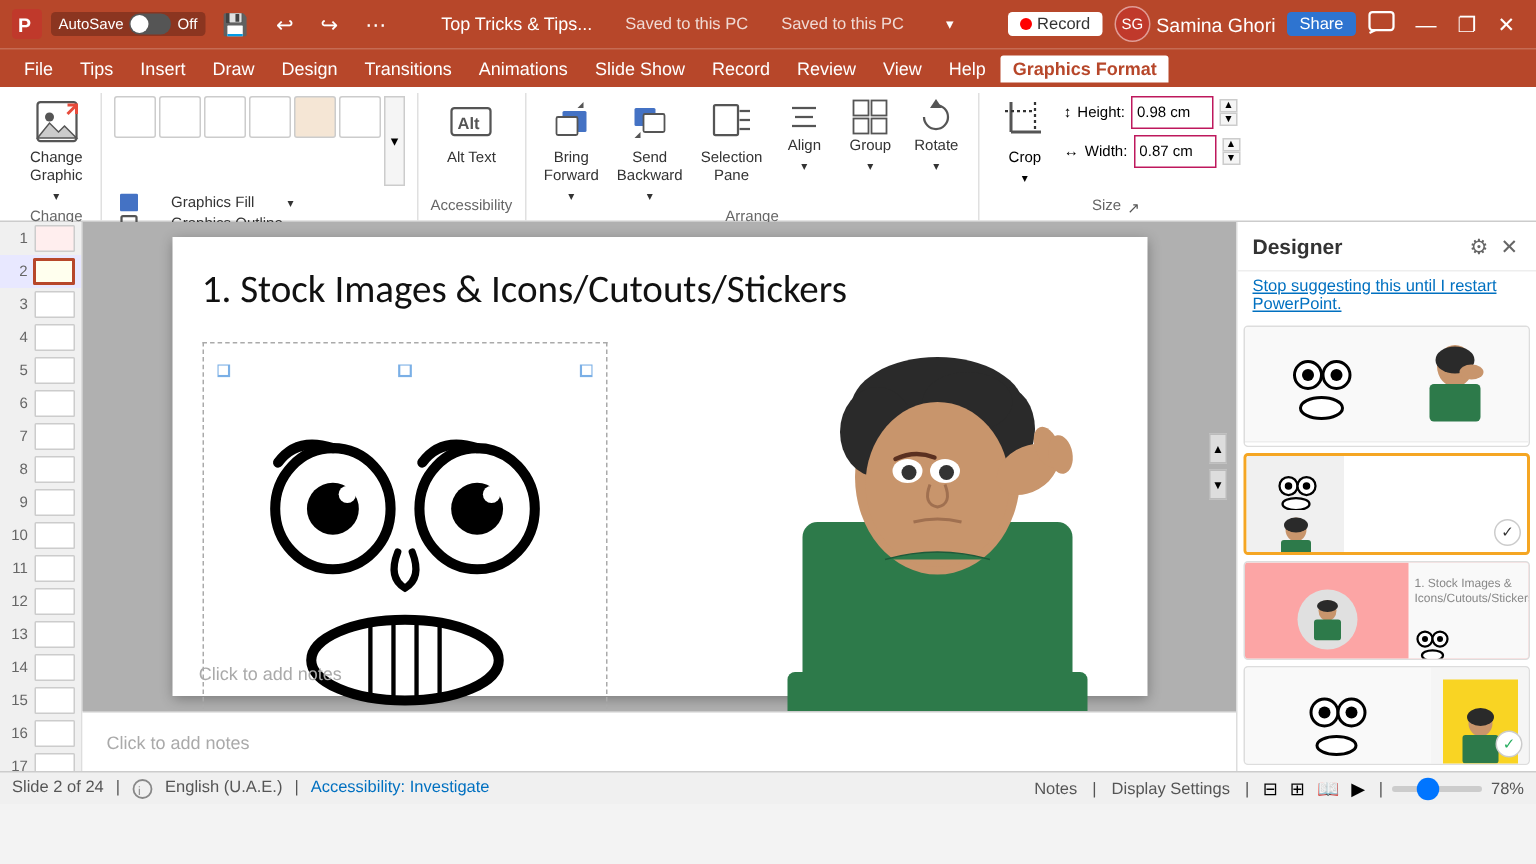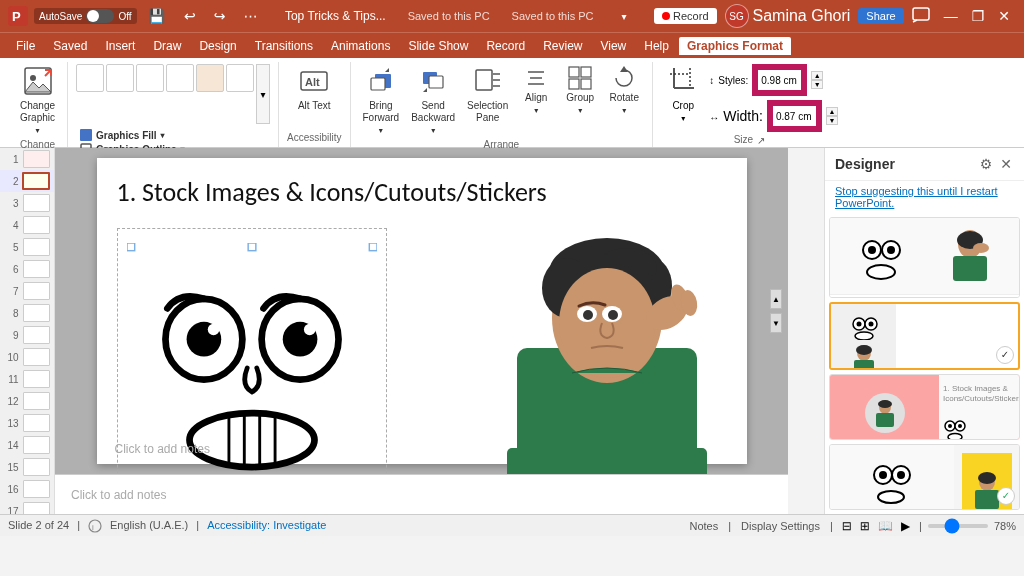--- a/index.html
+++ b/index.html
@@ -37,25 +37,25 @@
     .ribbon-section { display: flex; flex-direction: column; align-items: center; border-right: 1px solid #e0e0e0; padding: 0 8px; min-width: fit-content; }
     .ribbon-section:last-child { border-right: none; }
     .ribbon-section-content { display: flex; align-items: flex-start; gap: 4px; flex: 1; padding-top: 2px; }
     .ribbon-section-label { font-size: 10px; color: #666; padding: 2px 0 4px; text-align: center; }
     .ribbon-btn { display: flex; flex-direction: column; align-items: center; justify-content: flex-start; min-width: 40px; padding: 2px 4px; cursor: pointer; border-radius: 3px; border: none; background: none; font-size: 10px; color: #333; gap: 2px; }
     .ribbon-icon { width: 32px; height: 32px; display: flex; align-items: flex-start; justify-content: center; font-size: 18px; }
     .ribbon-icon-sm { width: 24px; height: 24px; display: flex; align-items: center; justify-content: center; font-size: 14px; }
     .ribbon-btn-label { font-size: 10px; text-align: center; line-height: 1.2; }
     .shape-thumbnails { display: flex; gap: 2px; flex-wrap: wrap; max-width: 200px; }
     .shape-thumb { width: 28px; height: 28px; border: 1px solid #ccc; background: white; border-radius: 2px; cursor: pointer; }
-    .ribbon-small-btn { display: flex; align-items: center; gap: 4px; padding: 1px 4px; cursor: pointer; border-radius: 2px; font-size: 10px; color: #333; white-space: nowrap; font-weight: bold; }
+    .ribbon-small-btn { display: flex; align-items: center; gap: 22px; padding: 1px 4px; cursor: pointer; border-radius: 2px; font-size: 10px; color: #333; white-space: nowrap; }
     .chevron { font-size: 8px; }
     .size-section { display: flex; flex-direction: column; gap: 4px; }
     .size-input-row { display: flex; align-items: center; gap: 4px; font-size: 10px; }
-    .size-input { width: 55px; height: 32px; border: 6px solid #be185d; font-size: 10px; padding: 1px 3px; }
+    .size-input { width: 55px; height: 22px; border: 1px solid #be185d; font-size: 10px; padding: 1px 3px; }
     .crop-btn { background: none; border: none; cursor: pointer; display: flex; flex-direction: column; align-items: center; gap: 2px; padding: 2px 6px; }
 
     
     #app-body { display: flex; height: calc(576px - 32px - 26px - 90px - 22px); }
 
     
     #slide-nav { width: 55px; background: #f0f0f0; border-right: 1px solid #ddd; overflow-y: auto; }
     .slide-nav-item { display: flex; align-items: center; gap: 4px; padding: 2px 4px; cursor: pointer; }
     .slide-nav-number { font-size: 10px; color: #666; width: 16px; text-align: right; }
     .slide-thumb { width: 30px; height: 18px; background: white; border: 1px solid #ccc; border-radius: 1px; }
@@ -119,40 +119,40 @@
     <span style="font-size:11px;opacity:0.8;">Saved to this PC</span>
     <button class="title-btn" style="font-size:10px;">▾</button>
   </div>
   <div id="titlebar-right">
     <div class="record-btn">
       <div class="record-dot"></div>
       <span>Record</span>
     </div>
     <div style="display:flex;align-items:center;gap:4px;">
       <div class="user-avatar">SG</div>
-      <span style="font-size:16px;">Samina Ghori</span>
+      <span style="font-size:13px;">Samina Ghori</span>
     </div>
     <button class="share-btn">
       <span>Share</span>
     </button>
     <svg width="18" height="18" viewBox="0 0 18 18" style="cursor:pointer;">
       <rect x="1" y="1" width="16" height="12" rx="2" fill="none" stroke="white" stroke-width="1.5"></rect>
       <line x1="1" y1="15" x2="5" y2="13" stroke="white" stroke-width="1.5"></line>
     </svg>
     <div class="window-controls">
       <button class="win-btn">—</button>
       <button class="win-btn">❐</button>
       <button class="win-btn win-close">✕</button>
     </div>
   </div>
 </div>
 
 <div id="menubar">
   <div class="menu-item">File</div>
-  <div class="menu-item">Saved</div>
+  <div class="menu-item">Tips</div>
   <div class="menu-item">Insert</div>
   <div class="menu-item">Draw</div>
   <div class="menu-item">Design</div>
   <div class="menu-item">Transitions</div>
   <div class="menu-item">Animations</div>
   <div class="menu-item">Slide Show</div>
   <div class="menu-item">Record</div>
   <div class="menu-item">Review</div>
   <div class="menu-item">View</div>
   <div class="menu-item">Help</div>
@@ -317,30 +317,30 @@
             <line x1="2" y1="8" x2="22" y2="8" stroke="#333" stroke-width="1.5" stroke-dasharray="2,2"></line>
             <line x1="22" y1="2" x2="22" y2="22" stroke="#333" stroke-width="1.5" stroke-dasharray="2,2"></line>
           </svg>
         </div>
         <span class="ribbon-btn-label">Crop</span>
         <span class="chevron">▾</span>
       </button>
       <div class="size-section">
         <div class="size-input-row">
           <span style="font-size:10px;">↕</span>
-          <span style="font-size:10px;">Styles:</span>
+          <span style="font-size:10px;">Height:</span>
           <input class="size-input" type="text" value="0.98 cm" style="">
           <div style="display:flex;flex-direction:column;gap:0px;">
             <button style="width:12px;height:9px;border:1px solid #ccc;background:#f5f5f5;cursor:pointer;font-size:7px;padding:0;line-height:1;">▲</button>
             <button style="width:12px;height:9px;border:1px solid #ccc;background:#f5f5f5;cursor:pointer;font-size:7px;padding:0;line-height:1;">▼</button>
           </div>
         </div>
         <div class="size-input-row">
           <span style="font-size:10px;">↔</span>
-          <span style="font-size:14px;">Width:</span>
+          <span style="font-size:10px;">Width:</span>
           <input class="size-input" type="text" value="0.87 cm" style="">
           <div style="display:flex;flex-direction:column;gap:0px;">
             <button style="width:12px;height:9px;border:1px solid #ccc;background:#f5f5f5;cursor:pointer;font-size:7px;padding:0;line-height:1;">▲</button>
             <button style="width:12px;height:9px;border:1px solid #ccc;background:#f5f5f5;cursor:pointer;font-size:7px;padding:0;line-height:1;">▼</button>
           </div>
         </div>
       </div>
     </div>
     <div style="display:flex;gap:4px;align-items:center;justify-content:flex-end;">
       <div class="ribbon-section-label">Size</div>
@@ -511,21 +511,21 @@
           <span style="color:#aaa;font-size:12px;">Click to add notes</span>
         </div>
       </div>
     </div>
 
     <div id="notes-area" style="background:white;border-top:1px solid #ccc;height:40px;display:flex;align-items:center;padding:0 16px;color:#aaa;font-size:12px;">
       <span>Click to add notes</span>
     </div>
   </div>
 
-  <div id="designer-panel" style="width:200px;background:white;border-left:1px solid #ddd;display:flex;flex-direction:column;overflow:hidden;margin-left:36px;">
+  <div id="designer-panel" style="width:200px;background:white;border-left:1px solid #ddd;display:flex;flex-direction:column;overflow:hidden;">
     <div id="designer-header" style="display:flex;align-items:center;justify-content:space-between;padding:6px 10px;border-bottom:1px solid #eee;">
       <span style="font-size:14px;font-weight:600;color:#333;">Designer</span>
       <div style="display:flex;gap:4px;">
         <button class="designer-header-btn">⚙</button>
         <button class="designer-header-btn">✕</button>
       </div>
     </div>
     <div id="designer-suggest" style="font-size:11px;color:#0070c0;padding:4px 10px;cursor:pointer;text-decoration:underline;">
       <span>Stop suggesting this until I restart PowerPoint.</span>
     </div>

